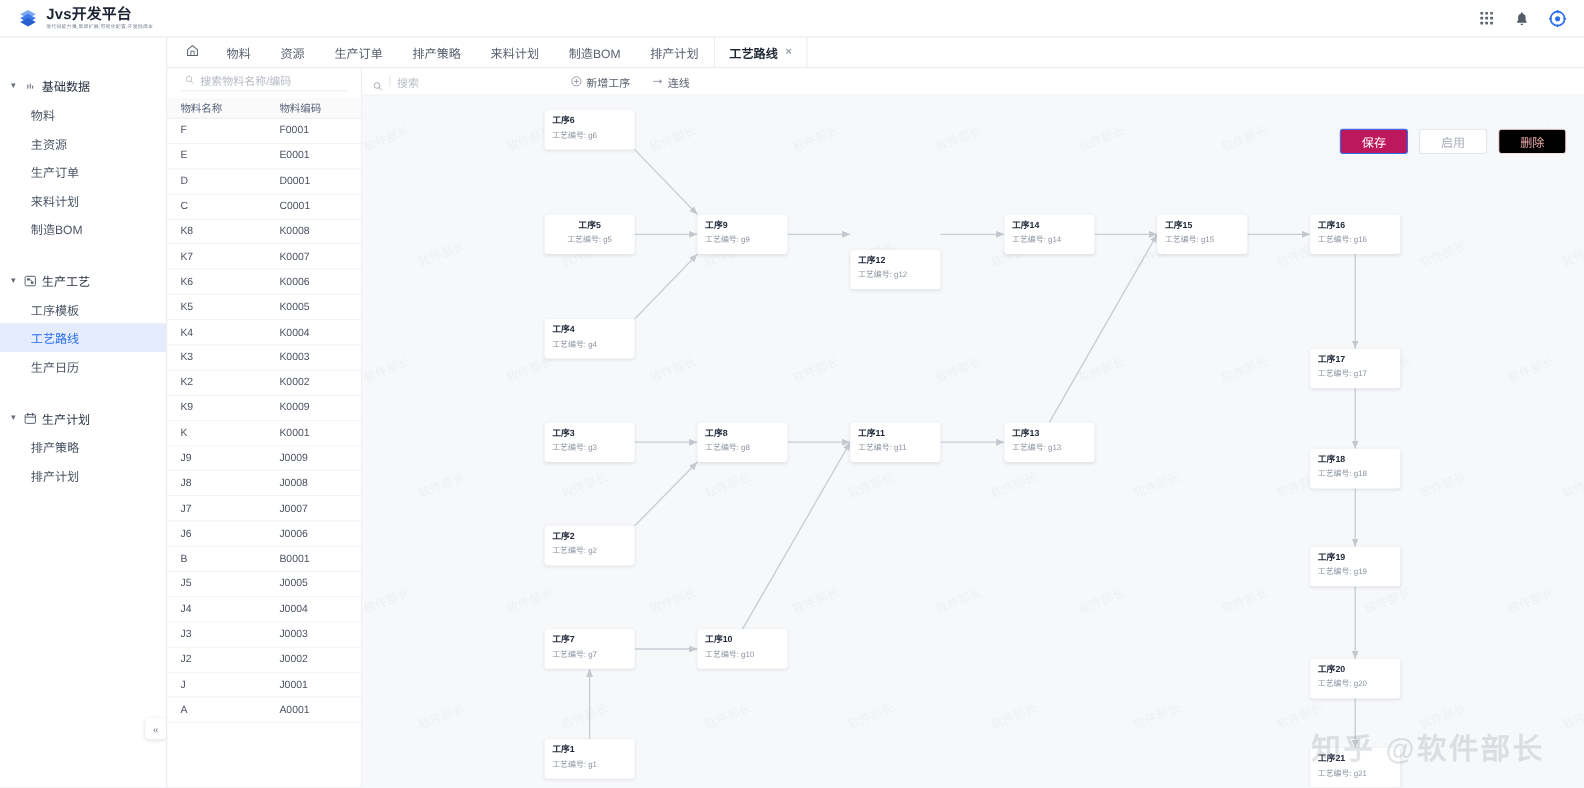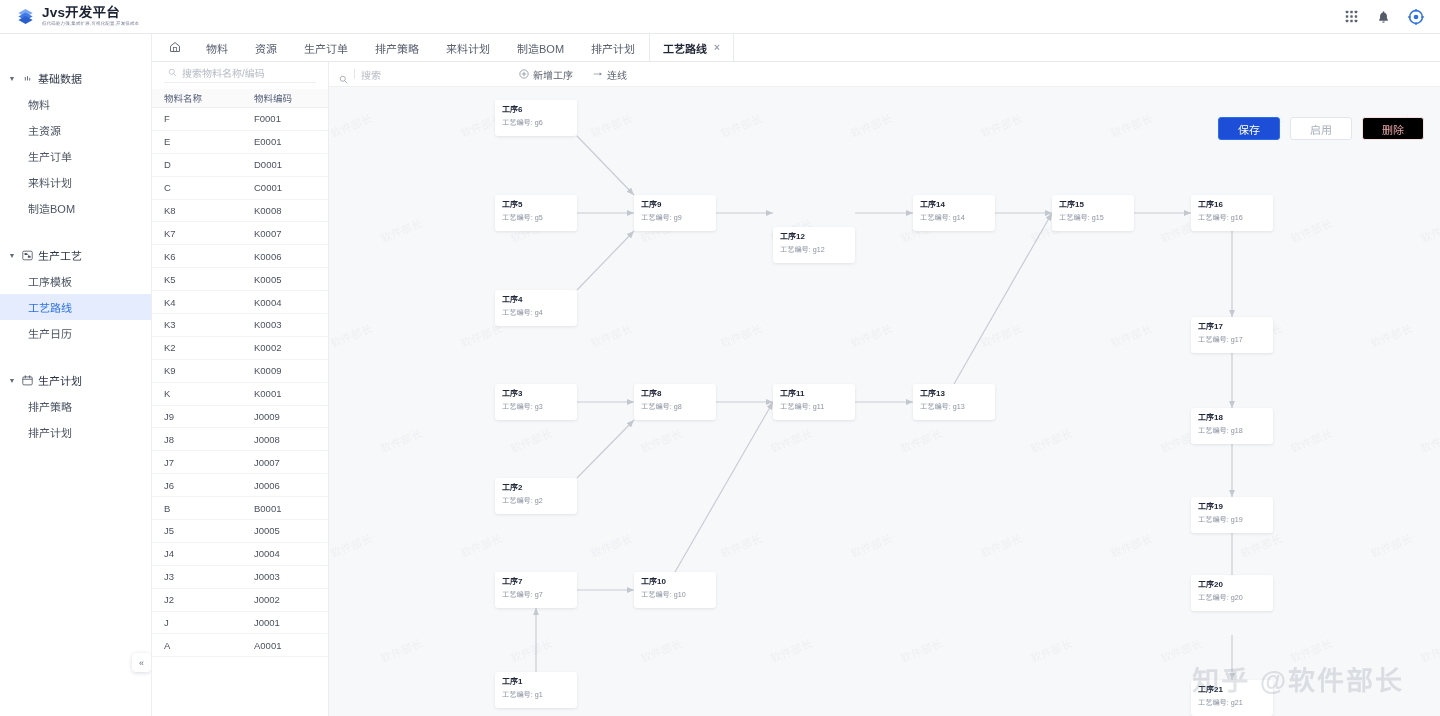--- a/index.html
+++ b/index.html
@@ -130,21 +130,21 @@
   .node-title { font-size: 8px; font-weight: 700; color: #20283a; line-height: 1.25; }
   .node-sub { font-size: 7.2px; color: #8b93a1; margin-top: 4px; line-height: 1.2; }
 
   
   .actions { position: absolute; top: 55px; right: 16px; display: flex; gap: 10px; z-index: 30; }
   .btn {
     height: 23px; min-width: 62px; border-radius: 3px; font-size: 11px;
     display: flex; align-items: center; justify-content: center; cursor: pointer;
     border: 1px solid transparent; user-select: none;
   }
-  .btn-primary { background: #1d4ed8; color: #fff; border-color: #2a6ff0; }
+  .btn-primary { background: #be185d; color: #fff; border-color: #2a6ff0; }
   .btn-ghost { background: #fff; color: #a9b0bd; border-color: #e2e6ec; }
   .btn-danger { background: #000000; color: #e9a6a6; border-color: #f8dede; }
 
   
   .wm {
     position: absolute; bottom: 18px; right: 36px; z-index: 20;
     font-size: 27px; color: rgba(120,128,140,.22); font-weight: 700;
     letter-spacing: 2px; pointer-events: none; white-space: nowrap;
   }
   .tile-wm {
@@ -558,21 +558,21 @@
                 <span style="position:absolute;left:700px;top:555px;font-size:11px;color:#2b3445;transform:rotate(-22deg);white-space:nowrap;">软件部长</span>
                 <span style="position:absolute;left:830px;top:555px;font-size:11px;color:#2b3445;transform:rotate(-22deg);white-space:nowrap;">软件部长</span>
                 <span style="position:absolute;left:960px;top:555px;font-size:11px;color:#2b3445;transform:rotate(-22deg);white-space:nowrap;">软件部长</span>
                 <span style="position:absolute;left:1090px;top:555px;font-size:11px;color:#2b3445;transform:rotate(-22deg);white-space:nowrap;">软件部长</span>
               </div>
             <div id="nodes-layer">
                 <div class="node" style="left: 166px; top: 13px;">
                   <div class="node-title">工序6</div>
                   <div class="node-sub">工艺编号: g6</div>
                 </div>
-                <div class="node" style="left: 166px; top: 108px;">
+                <div class="node" style="left: 166px; top: 108px; text-align: center;">
                   <div class="node-title">工序5</div>
                   <div class="node-sub">工艺编号: g5</div>
                 </div>
                 <div class="node" style="left: 305px; top: 108px;">
                   <div class="node-title">工序9</div>
                   <div class="node-sub">工艺编号: g9</div>
                 </div>
                 <div class="node" style="left: 444px; top: 108px; margin-top: 32px;">
                   <div class="node-title">工序12</div>
                   <div class="node-sub">工艺编号: g12</div>
@@ -626,21 +626,21 @@
                   <div class="node-sub">工艺编号: g19</div>
                 </div>
                 <div class="node" style="left: 166px; top: 485px;">
                   <div class="node-title">工序7</div>
                   <div class="node-sub">工艺编号: g7</div>
                 </div>
                 <div class="node" style="left: 305px; top: 485px;">
                   <div class="node-title">工序10</div>
                   <div class="node-sub">工艺编号: g10</div>
                 </div>
-                <div class="node" style="left: 862px; top: 488px;">
+                <div class="node" style="left: 862px; top: 512px;">
                   <div class="node-title">工序20</div>
                   <div class="node-sub">工艺编号: g20</div>
                 </div>
                 <div class="node" style="left: 166px; top: 585px;">
                   <div class="node-title">工序1</div>
                   <div class="node-sub">工艺编号: g1</div>
                 </div>
                 <div class="node" style="left: 862px; top: 593px;">
                   <div class="node-title">工序21</div>
                   <div class="node-sub">工艺编号: g21</div>

